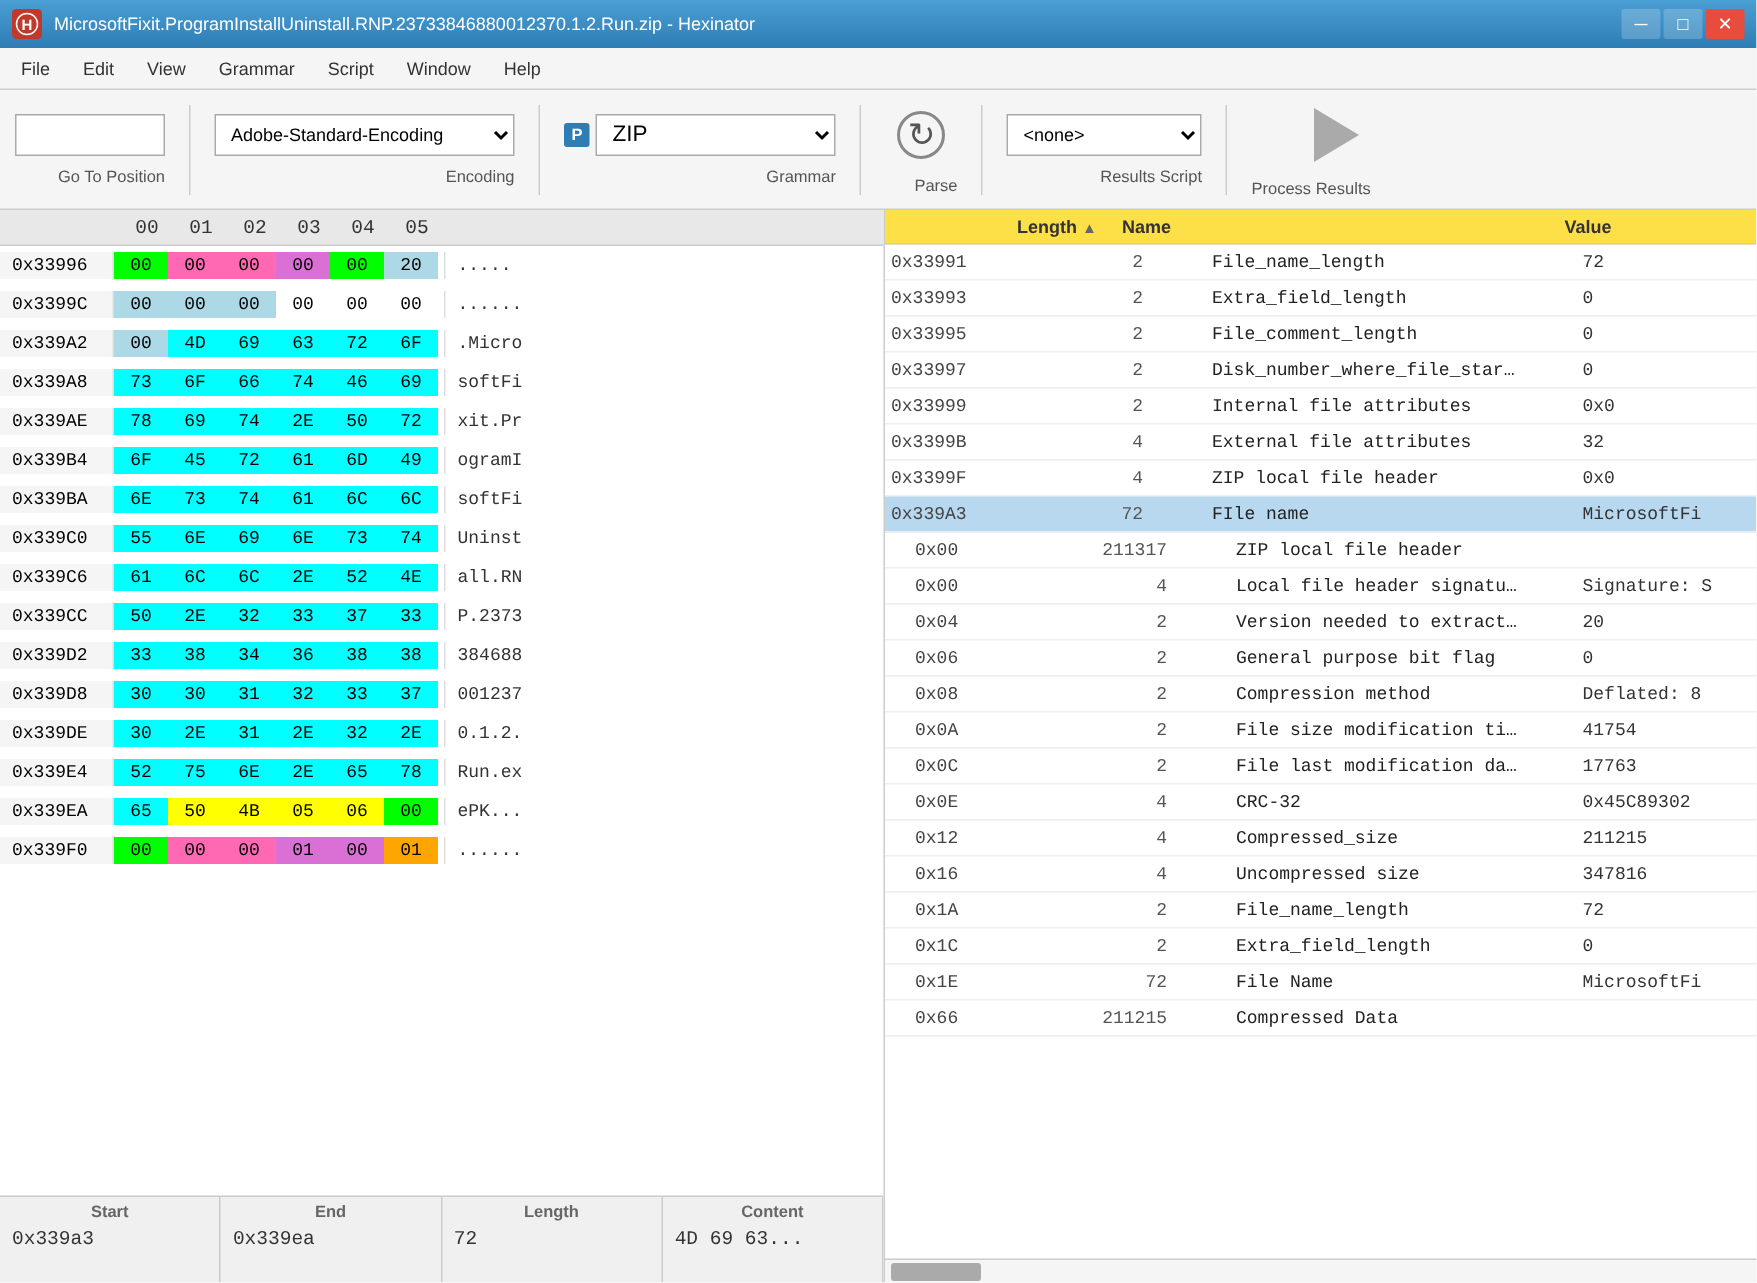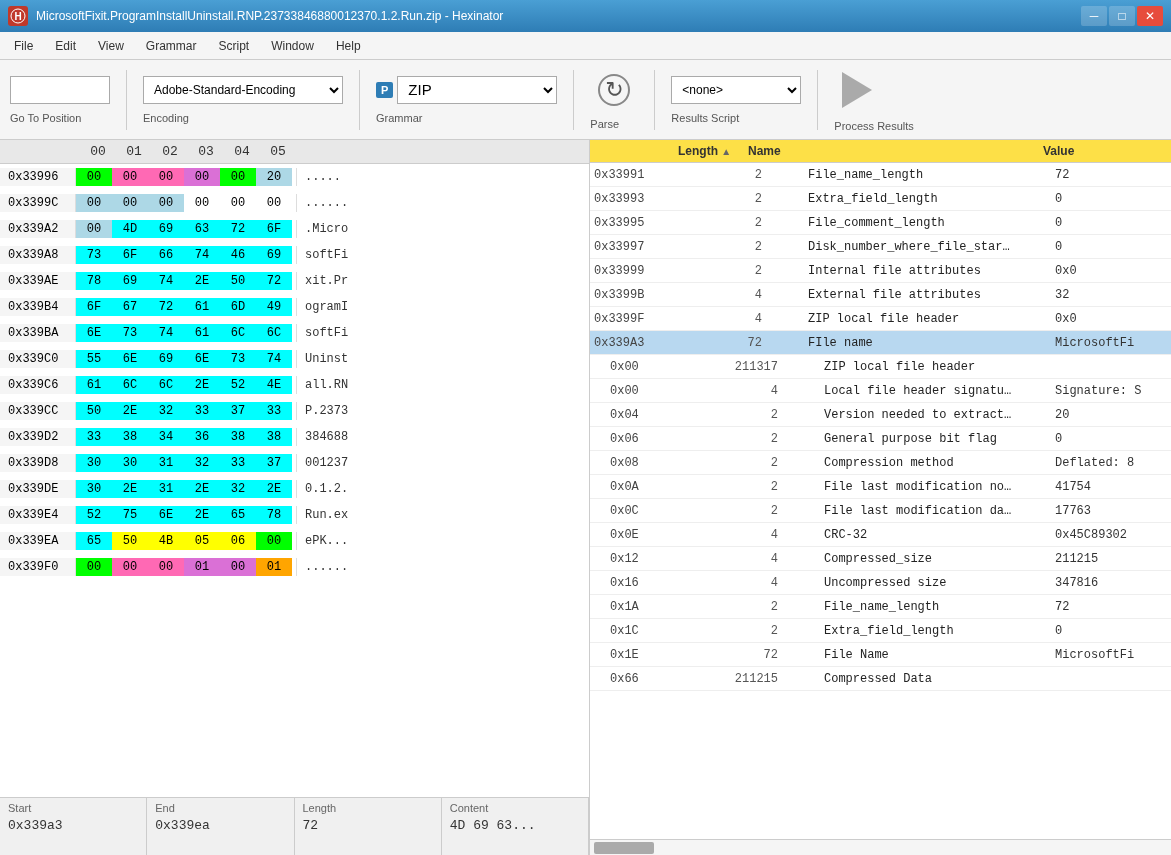--- a/index.html
+++ b/index.html
@@ -43,21 +43,21 @@
     
     .toolbar {
       background: #f5f5f5;
       border-bottom: 1px solid #ccc;
       height: 80px;
       display: flex;
       align-items: center;
       padding: 8px 10px;
       gap: 12px;
     }
-    .toolbar-group { display: flex; flex-direction: column; align-items: flex-start; gap: 4px; }
+    .toolbar-group { display: flex; flex-direction: column; align-items: flex-end; gap: 4px; }
     .toolbar-group-label { font-size: 11px; color: #555; margin-top: 4px; }
     .goto-input { width: 100px; height: 28px; border: 1px solid #aaa; padding: 2px 6px; font-size: 12px; background: white; }
     .encoding-select { width: 200px; height: 28px; border: 1px solid #aaa; padding: 2px 6px; font-size: 12px; background: white; appearance: auto; }
     .grammar-group { display: flex; align-items: center; gap: 4px; }
     .grammar-badge { background: #2e7db5; color: white; font-size: 11px; font-weight: bold; padding: 2px 5px; border-radius: 2px; }
     .grammar-select { width: 160px; height: 28px; border: 1px solid #aaa; padding: 2px 6px; font-size: 15px; background: white; appearance: auto; }
     .parse-btn { display: flex; flex-direction: column; align-items: center; gap: 2px; cursor: pointer; padding: 4px 8px; }
     .parse-icon { width: 32px; height: 32px; border-radius: 50%; border: 2px solid #888; display: flex; align-items: center; justify-content: center; font-size: 18px; color: #555; }
     .results-script-select { width: 130px; height: 28px; border: 1px solid #aaa; padding: 2px 6px; font-size: 12px; background: white; appearance: auto; }
     .process-results-btn { display: flex; flex-direction: column; align-items: center; gap: 2px; cursor: pointer; padding: 4px 8px; }
@@ -137,21 +137,21 @@
       height: 58px;
       display: flex;
     }
     .status-cell {
       flex: 1;
       border-right: 1px solid #ccc;
       display: flex;
       flex-direction: column;
       padding: 4px 8px;
     }
-    .status-label { font-size: 11px; color: #666; font-weight: normal; }
+    .status-label { font-size: 11px; color: #666; font-weight: bold; text-align: center; }
     .status-value { font-family: 'Courier New', monospace; font-size: 13px; color: #333; margin-top: 4px; }
 
     
     .right-panel {
       flex: 1;
       display: flex;
       flex-direction: column;
       overflow: hidden;
     }
     .right-header {
@@ -343,21 +343,21 @@
             <div class="hex-byte c-cyan">2E</div>
             <div class="hex-byte c-cyan">50</div>
             <div class="hex-byte c-cyan">72</div>
           </div>
           <div class="hex-ascii">xit.Pr</div>
         </div>
         <div class="hex-row">
           <div class="hex-addr">0x339B4</div>
           <div class="hex-bytes">
             <div class="hex-byte c-cyan">6F</div>
-            <div class="hex-byte c-cyan">67</div>
+            <div class="hex-byte c-cyan">45</div>
             <div class="hex-byte c-cyan">72</div>
             <div class="hex-byte c-cyan">61</div>
             <div class="hex-byte c-cyan">6D</div>
             <div class="hex-byte c-cyan">49</div>
           </div>
           <div class="hex-ascii">ogramI</div>
         </div>
         <div class="hex-row">
           <div class="hex-addr">0x339BA</div>
           <div class="hex-bytes">
@@ -582,21 +582,21 @@
         </div>
         <div class="right-row indent1">
           <div class="right-cell right-cell-addr">0x08</div>
           <div class="right-cell right-cell-len">2</div>
           <div class="right-cell right-cell-name">Compression method</div>
           <div class="right-cell right-cell-val">Deflated: 8</div>
         </div>
         <div class="right-row indent1">
           <div class="right-cell right-cell-addr">0x0A</div>
           <div class="right-cell right-cell-len">2</div>
-          <div class="right-cell right-cell-name">File last modification none</div>
+          <div class="right-cell right-cell-name">File size modification time</div>
           <div class="right-cell right-cell-val">41754</div>
         </div>
         <div class="right-row indent1">
           <div class="right-cell right-cell-addr">0x0C</div>
           <div class="right-cell right-cell-len">2</div>
           <div class="right-cell right-cell-name">File last modification date</div>
           <div class="right-cell right-cell-val">17763</div>
         </div>
         <div class="right-row indent1">
           <div class="right-cell right-cell-addr">0x0E</div>

